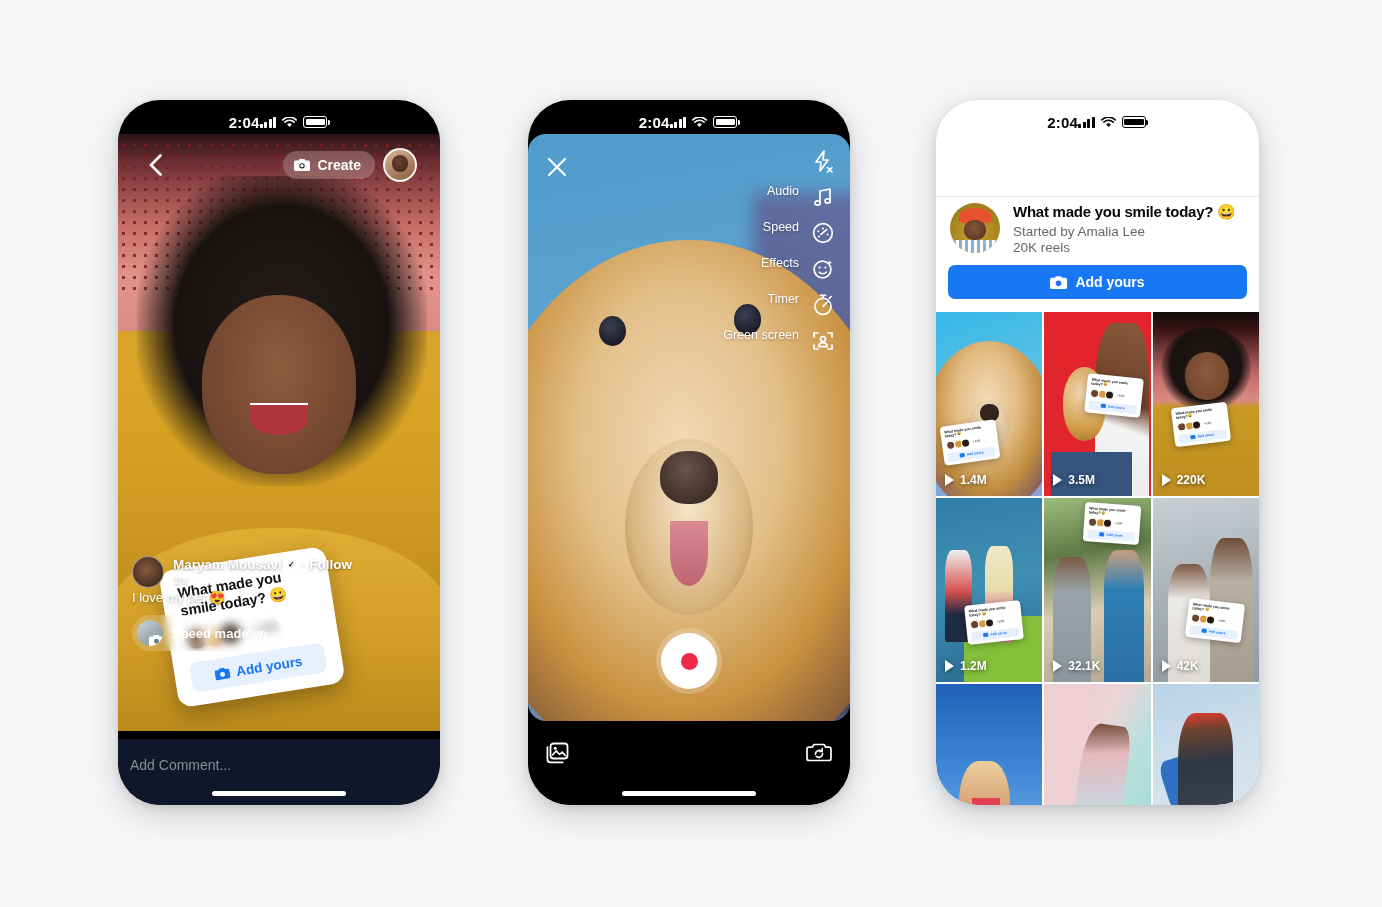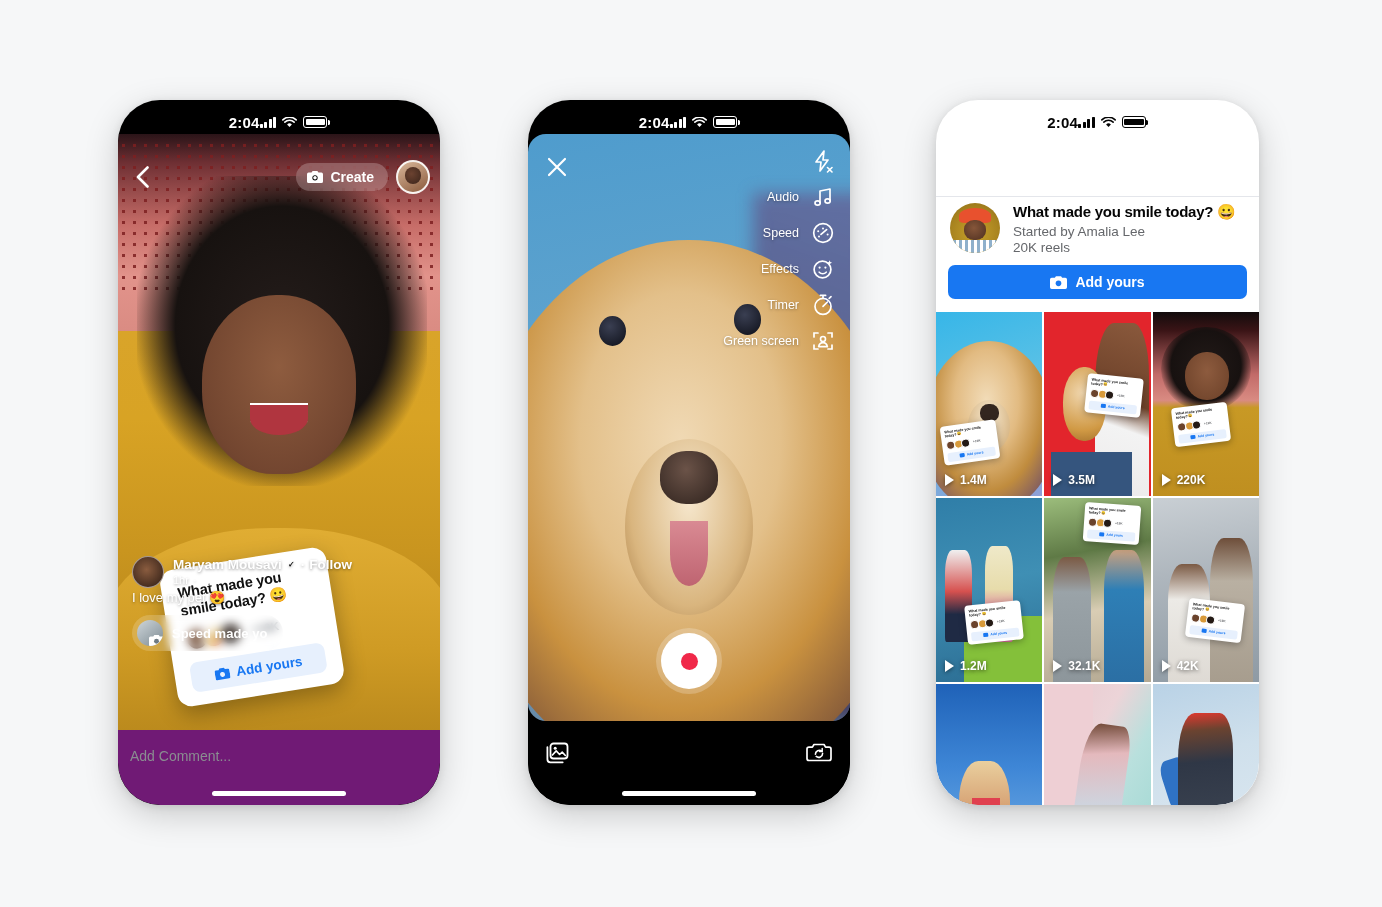--- a/index.html
+++ b/index.html
@@ -59,22 +59,22 @@
     background:linear-gradient(180deg,#d9a42a 0%,#d8a324 22%,#c9951f 55%,#b8871c 80%,#a87a18 100%);}
   .p1-hair{position:absolute;left:6%;right:4%;top:7%;height:52%;
     background:radial-gradient(ellipse at 50% 48%, #241c1a 0%, #171210 52%, rgba(23,18,16,.0) 73%);}
   .p1-face{position:absolute;left:26%;width:48%;top:27%;height:30%;border-radius:48% 48% 46% 46%;
     background:radial-gradient(ellipse at 50% 40%,#8e5c3f 0%,#734630 70%,#5e3827 100%);}
   .p1-smile{position:absolute;left:41%;width:18%;top:45%;height:5.5%;border-radius:0 0 60% 60%;
     background:#b0353f;box-shadow:inset 0 2px 0 #fff;}
   .p1-shoulder{position:absolute;left:-4%;right:-4%;bottom:0;height:34%;border-radius:48% 48% 0 0;
     background:linear-gradient(180deg,#e0ad33 0%,#cf9b24 60%,#bb8a1d 100%);}
 
-  .p1-topbar{position:absolute;left:0;right:0;top:20px;height:46px;z-index:30;
-    display:flex;align-items:center;justify-content:space-between;padding:0 10px;box-sizing:border-box;}
+  .p1-topbar{position:absolute;left:0;right:0;top:8px;height:46px;z-index:30;
+    display:flex;align-items:center;justify-content:space-between;padding:0 23px;box-sizing:border-box;}
   .p1-back{width:28px;height:28px;display:flex;align-items:center;justify-content:center;cursor:pointer;}
   .p1-right{display:flex;align-items:center;gap:8px;}
   .create-pill{display:flex;align-items:center;gap:7px;background:rgba(255,255,255,.22);
     backdrop-filter:blur(6px);border-radius:18px;padding:6px 14px 6px 11px;color:#fff;
     font-size:14px;font-weight:bold;cursor:pointer;}
   .p1-avatar{width:30px;height:30px;border-radius:50%;overflow:hidden;border:2px solid rgba(255,255,255,.9);
     background:linear-gradient(150deg,#d9b79a,#8a5a3c);position:relative;cursor:pointer;}
   .p1-avatar::after{content:"";position:absolute;left:22%;top:18%;width:56%;height:56%;border-radius:50%;
     background:radial-gradient(circle at 40% 40%,#6b4230,#3a241a);}
 
@@ -117,21 +117,21 @@
   .p1-caption{font-size:13px;margin-top:2px;text-shadow:0 1px 3px rgba(0,0,0,.4);}
   .p1-chip{margin-top:10px;display:inline-flex;align-items:center;gap:9px;
     background:rgba(255,255,255,.18);backdrop-filter:blur(5px);border-radius:18px;
     padding:5px 16px 5px 5px;cursor:pointer;}
   .chip-thumb{width:26px;height:26px;border-radius:50%;position:relative;overflow:hidden;
     background:linear-gradient(140deg,#cfd6da,#7d8b93);}
   .chip-cam{position:absolute;right:-1px;bottom:-1px;width:15px;height:13px;}
   .chip-text{font-size:13px;font-weight:bold;color:#fff;}
 
   
-  .p1-commentbar{position:absolute;left:0;right:0;bottom:0;height:75px;background:#701a75;z-index:35;}
+  .p1-commentbar{position:absolute;left:0;right:0;bottom:0;height:66px;background:#0f172a;z-index:35;}
   .p1-commentbar span{position:absolute;left:12px;top:18px;color:#8a8d91;font-size:14px;}
 
   
   #phone2{left:528px;top:100px;width:322px;height:705px;background:#000;}
   #p2-media{position:absolute;left:0;right:0;top:34px;bottom:84px;overflow:hidden;border-radius:18px;}
   .p2-sky{position:absolute;inset:0;background:linear-gradient(170deg,#4f9ccd 0%,#5ea3ce 35%,#7fb0cf 60%,#5f7f9d 100%);}
   .p2-dog{position:absolute;left:-16%;right:-16%;top:18%;bottom:-8%;border-radius:50% 50% 42% 42%;
     background:radial-gradient(ellipse at 48% 38%, #f0d9b4 0%, #e3c08a 32%, #c9913f 58%, #8b5f3a 78%, #4a3550 100%);}
   .p2-snout{position:absolute;left:30%;width:40%;top:52%;height:30%;border-radius:50%;
     background:radial-gradient(ellipse at 50% 35%,#f6e7cd,#d9b57e 65%,#a67a42 100%);}
@@ -141,21 +141,21 @@
     background:linear-gradient(180deg,#d98a93,#bf6471);}
   .p2-eye{position:absolute;width:8.5%;height:5.2%;border-radius:50%;
     background:radial-gradient(circle at 40% 35%,#3a3f52,#0d0f18);}
   .p2-eye.l{left:22%;top:31%;}
   .p2-eye.r{left:64%;top:29%;}
   .p2-side{position:absolute;right:-6%;top:10%;width:36%;bottom:0;
     background:linear-gradient(200deg,rgba(106,72,128,.55),rgba(58,42,78,.75));filter:blur(8px);}
 
   .p2-close{position:absolute;left:18px;top:56px;z-index:30;cursor:pointer;}
   .p2-tools{position:absolute;right:14px;top:48px;z-index:30;display:flex;flex-direction:column;gap:10px;}
-  .tool{display:flex;align-items:center;justify-content:flex-end;gap:11px;cursor:pointer;}
+  .tool{display:flex;justify-content:flex-end;gap:11px;cursor:pointer;}
   .tool-label{color:#fff;font-size:12.5px;text-shadow:0 1px 3px rgba(0,0,0,.35);}
   .tool-ico{width:26px;height:26px;display:flex;align-items:center;justify-content:center;}
 
   .p2-record{position:absolute;left:50%;transform:translateX(-50%);bottom:116px;
     width:56px;height:56px;border-radius:50%;background:#fff;z-index:30;
     display:flex;align-items:center;justify-content:center;cursor:pointer;
     box-shadow:0 0 0 5px rgba(255,255,255,.22);}
   .p2-record i{width:17px;height:17px;border-radius:50%;background:#f02849;display:block;}
   .p2-bottombar{position:absolute;left:0;right:0;bottom:0;height:84px;background:#000;z-index:32;}
   .p2-gallery{position:absolute;left:16px;top:20px;cursor:pointer;}

